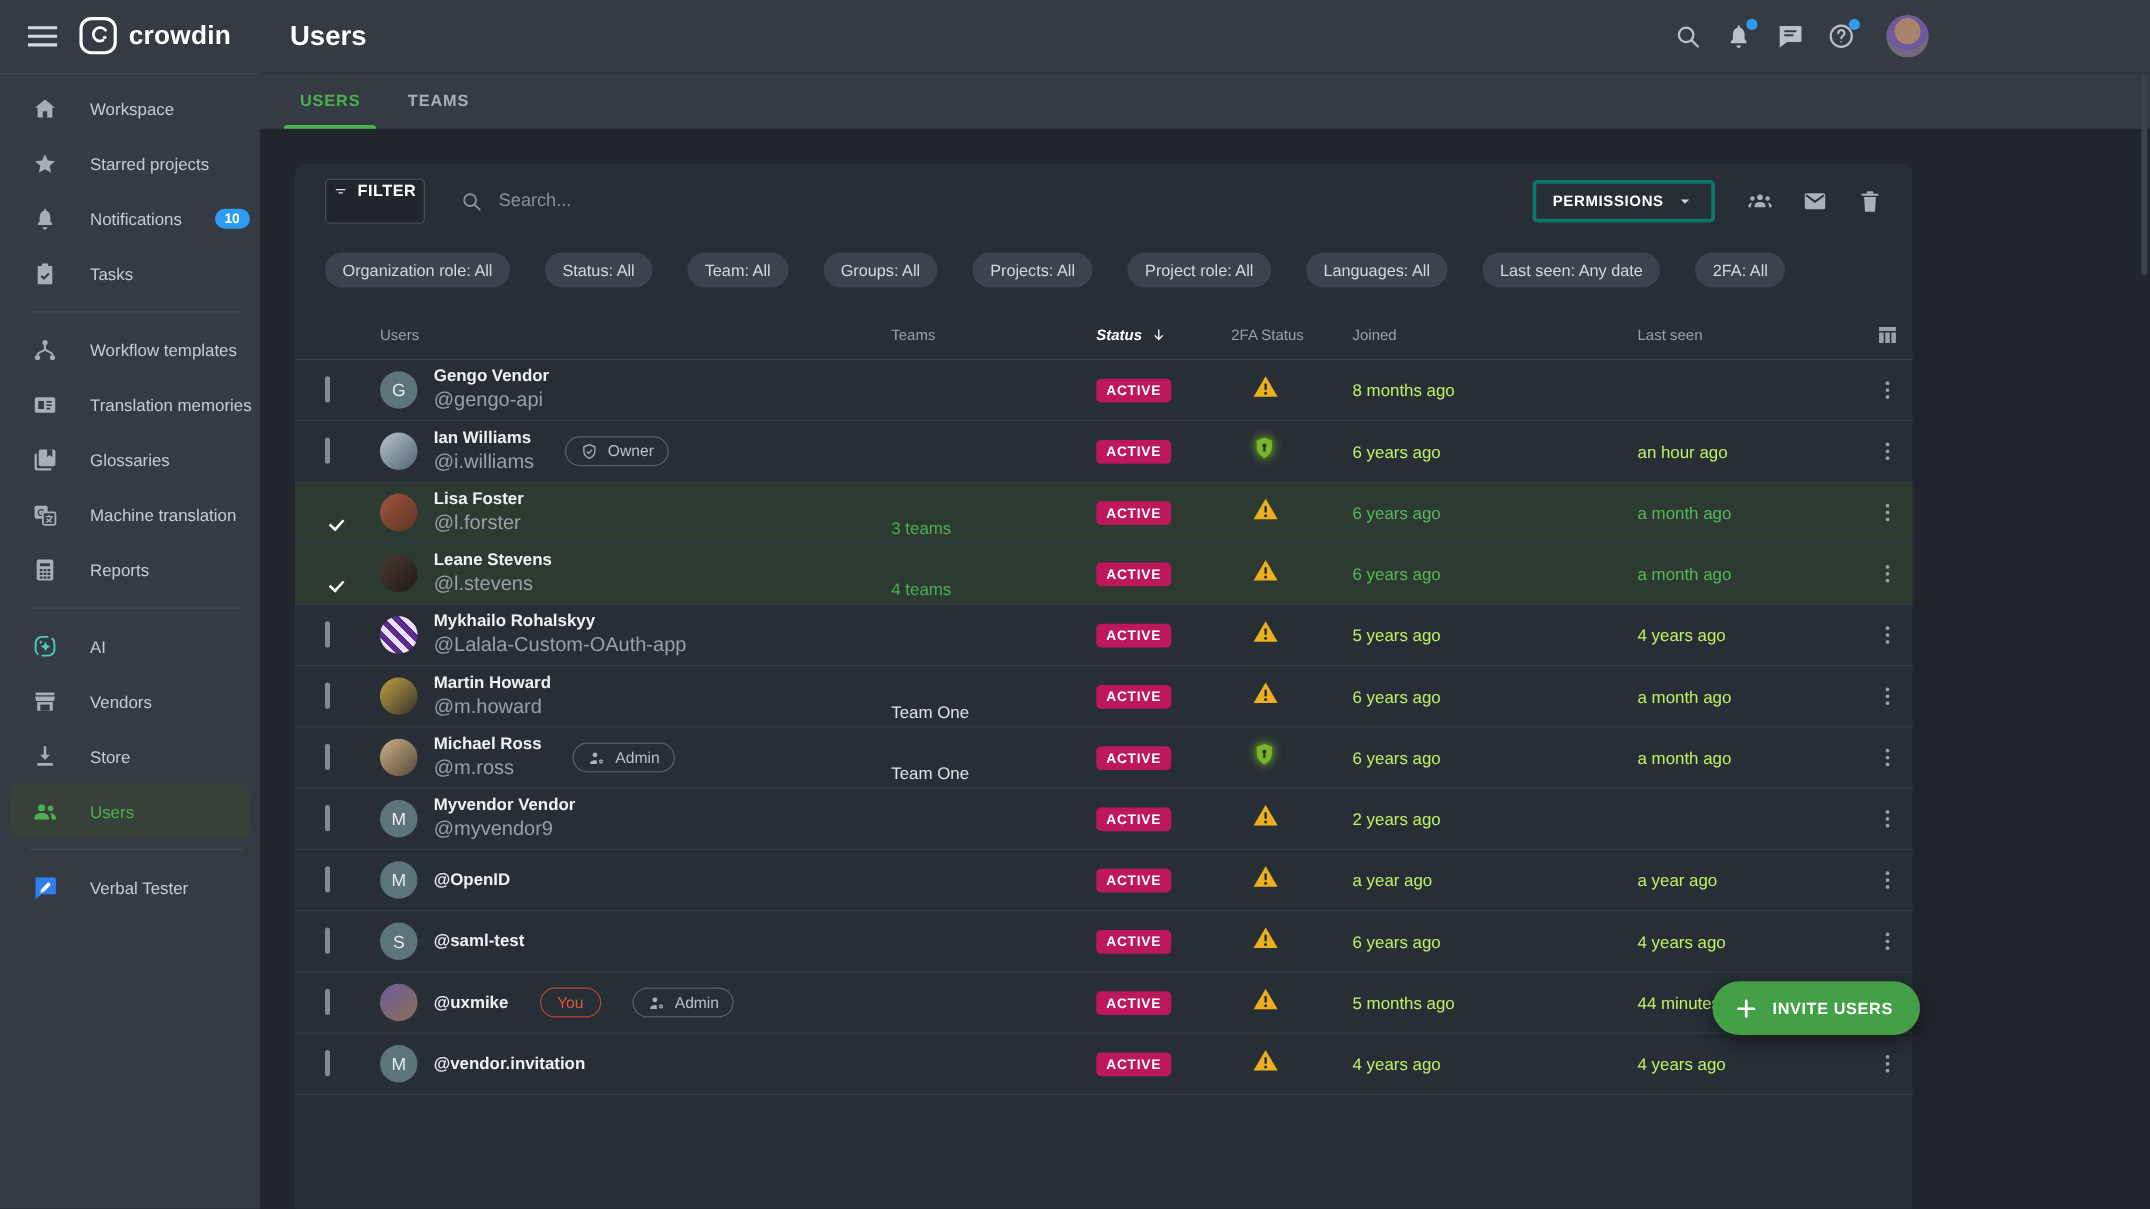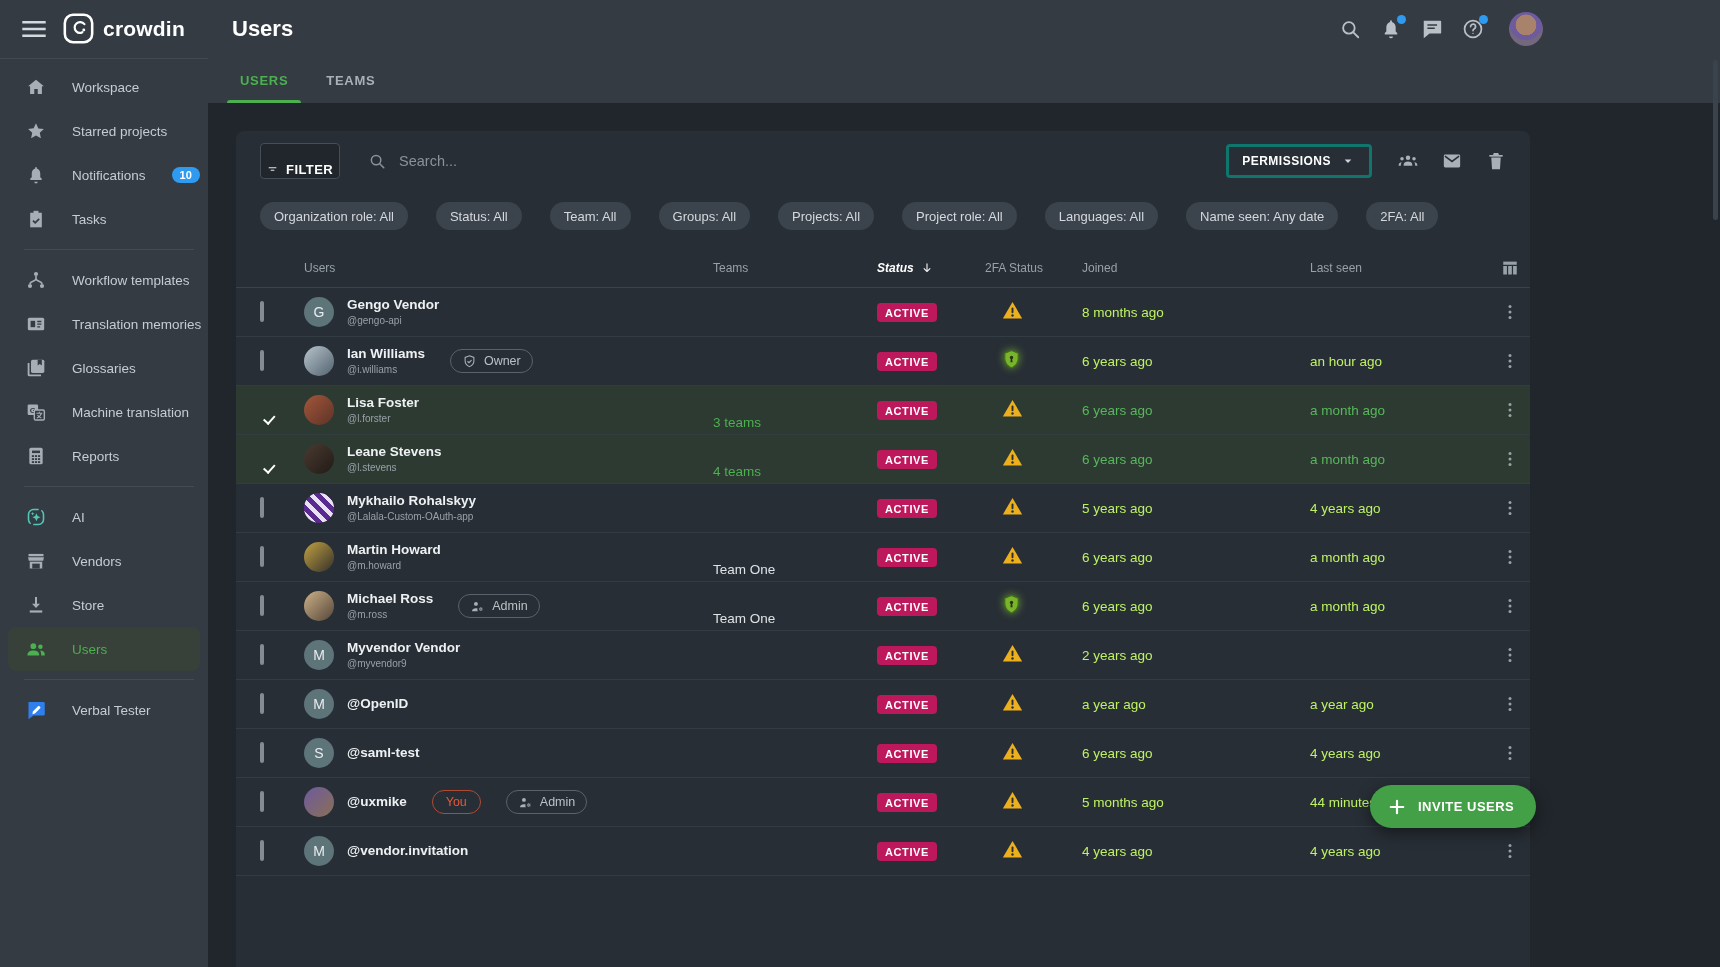--- a/index.html
+++ b/index.html
@@ -65,21 +65,21 @@
   .side-divider { height:1px; background:#434c55; margin:8px 14px 8px 24px; }
 
   
   .main { position:absolute; top:103px; left:208px; right:0; bottom:0; background:#21262c; }
   .card { position:absolute; left:28px; top:28px; width:1294px; bottom:0;
           background:#272e35; border-radius:8px 8px 0 0; }
 
   .card-toolbar { position:absolute; top:12px; left:24px; right:24px; height:36px;
                   display:flex; align-items:center; }
   .filter-btn { width:80px; height:36px; background:#20262c; border:1px solid #454d56; border-radius:4px;
-                display:flex; align-items:flex-end; justify-content:center; gap:8px;
+                display:flex; align-items:flex-start; justify-content:center; gap:8px;
                 color:#fff; font-size:13px; font-weight:bold; letter-spacing:.4px; cursor:pointer;
                 font-family:"Liberation Sans", sans-serif; }
   .filter-btn .ic { color:#e3e7ea; }
   .search-box { display:flex; align-items:center; gap:11px; margin-left:28px; flex:1; color:#8b929a; }
   .search-input { background:transparent; border:none; outline:none; color:#e8eaec; font-size:14.5px;
                   width:420px; font-family:"Liberation Sans", sans-serif; }
   .search-input::placeholder { color:#8b929a; }
   .permissions-btn { margin-left:auto; height:34px; background:transparent; border:3px solid #0f766e; border-radius:4px;
                      padding:12px 13px; display:flex; align-items:center; gap:9px; cursor:pointer;
                      color:#fff; font-size:12px; font-weight:bold; letter-spacing:.5px;
@@ -114,21 +114,21 @@
                        border:solid #fff; border-width:0 2.2px 2.2px 0; transform:rotate(42deg); }
   .cb.indeterminate { background:#99a1a8; }
   .cb.indeterminate::after { content:""; position:absolute; left:3.5px; top:7.3px; width:10px; height:2.6px;
                              background:#272e35; border-radius:1px; }
 
   .name-cell { display:flex; align-items:center; gap:13px; min-width:0; }
   .avatar { width:30px; height:30px; border-radius:50%; flex:0 0 auto;
             display:flex; align-items:center; justify-content:center;
             color:#e9edef; font-size:14px; }
   .u-name { color:#eef1f3; font-size:13.5px; font-weight:bold; line-height:1.25; white-space:nowrap; }
-  .u-handle { color:#99a1a8; font-size:10px; line-height:1.25; margin-top:1px; white-space:nowrap; }
+  .u-handle { color:#99a1a8; font-size:16px; line-height:1.25; margin-top:1px; white-space:nowrap; }
   .badge-pill { border:1px solid #5a626b; border-radius:12px; height:24px; padding:0 11px; margin-left:12px;
                 display:inline-flex; align-items:center; gap:7px; color:#bac0c6; font-size:12.5px; flex:0 0 auto; }
   .badge-pill .ic { width:15px; height:15px; color:#aab1b8; }
   .badge-pill.you { border-color:#b14a33; color:#e2593a; padding:0 13px; }
 
   .teams-cell { padding-left:8px; font-size:13.5px; color:#dfe3e6;margin-top:24px; }
   .teams-link { color:#4caf50; }
 
   .status-badge { display:inline-block; background:#be185d; color:#fff; font-size:11px; font-weight:bold;
                   letter-spacing:.6px; padding:4px 8px 3px; border-radius:4px; }
@@ -412,21 +412,21 @@
     </div>
 
     <div class="chips">
         <span class="chip">Organization role: All</span>
         <span class="chip">Status: All</span>
         <span class="chip">Team: All</span>
         <span class="chip">Groups: All</span>
         <span class="chip">Projects: All</span>
         <span class="chip">Project role: All</span>
         <span class="chip">Languages: All</span>
-        <span class="chip">Name seen: Any date</span>
+        <span class="chip">Last seen: Any date</span>
         <span class="chip">2FA: All</span>
       </div>
 
     <div class="thead grid-row">
         <div><span class="cb indeterminate"></span></div>
         <div class="th"><span>Users</span></div>
         <div class="th th-teams"><span>Teams</span></div>
         <div class="th sorted">
           <span>Status</span>
           <span class="ic">

